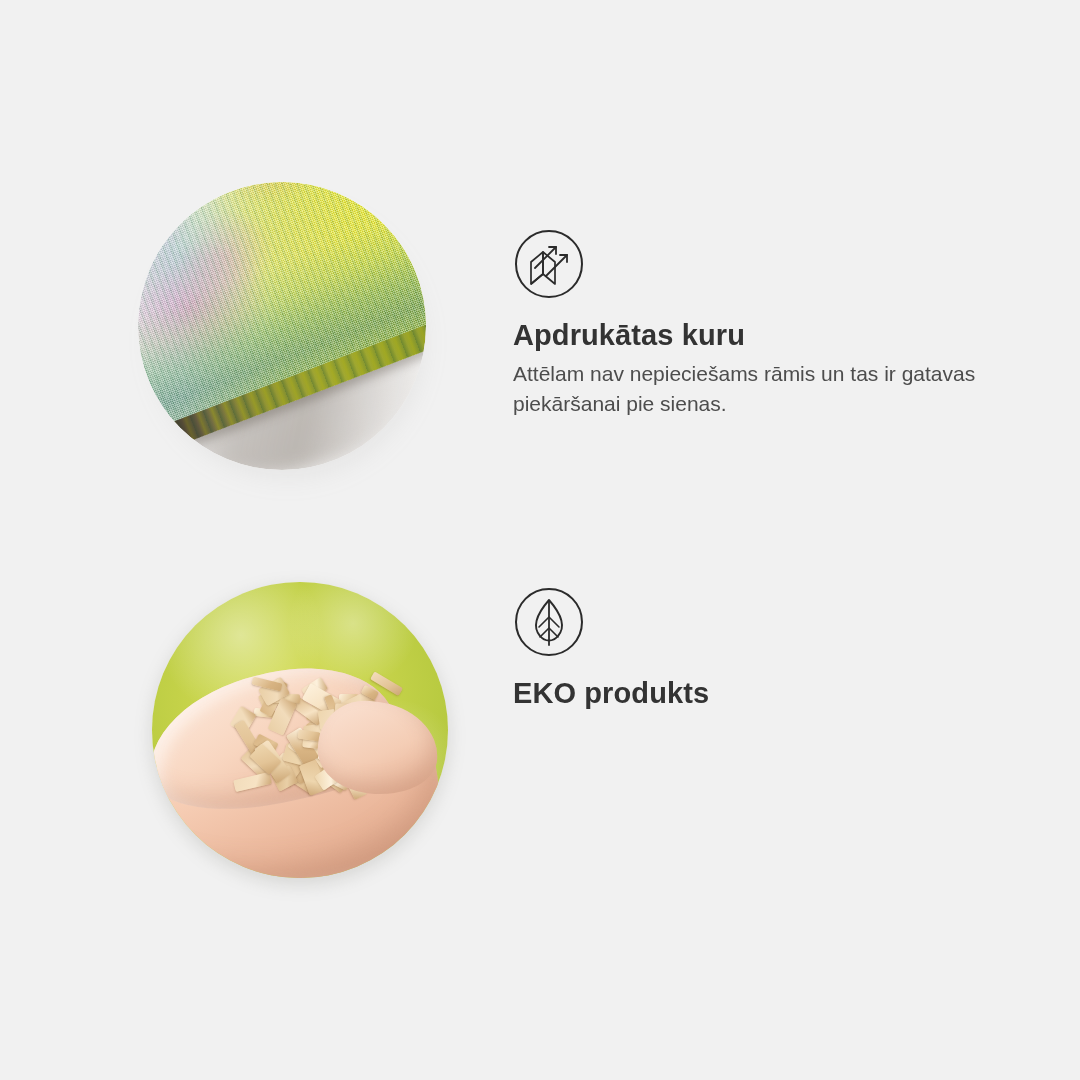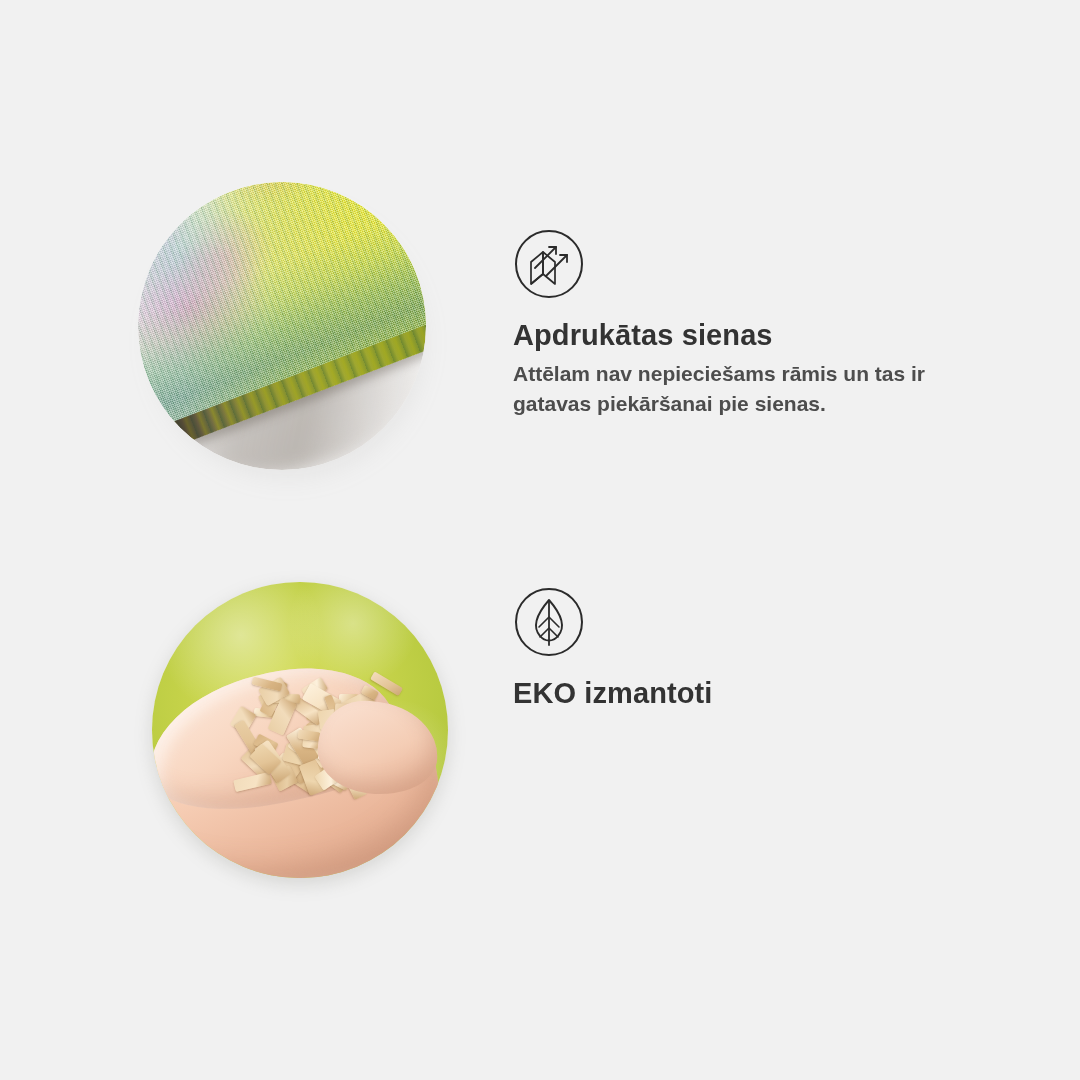--- a/index.html
+++ b/index.html
@@ -180,21 +180,21 @@
           <path d="M18 34 L30 24 L30 46 L18 56 Z" fill="none" stroke="#2b2b2b" stroke-width="1.7" stroke-linejoin="round"></path>
           <path d="M30 24 L42 34 L42 56 L30 46 Z" fill="none" stroke="#2b2b2b" stroke-width="1.7" stroke-linejoin="round"></path>
           <path d="M18 56 L30 46" fill="none" stroke="#2b2b2b" stroke-width="1.7"></path>
 
           <path d="M22 40 L43 19" fill="none" stroke="#2b2b2b" stroke-width="1.8" stroke-linecap="round"></path>
           <path d="M36 19 L43 19 L43 26" fill="none" stroke="#2b2b2b" stroke-width="1.8" stroke-linecap="round" stroke-linejoin="round"></path>
           <path d="M33 48 L54 27" fill="none" stroke="#2b2b2b" stroke-width="1.8" stroke-linecap="round"></path>
           <path d="M47 27 L54 27 L54 34" fill="none" stroke="#2b2b2b" stroke-width="1.8" stroke-linecap="round" stroke-linejoin="round"></path>
         </svg>
       </div>
-      <h2 class="title">Apdrukātas sienas</h2>
+      <h2 class="title">Apdrukātas kuru</h2>
       <p class="desc">Attēlam nav nepieciešams rāmis un tas ir gatavas piekāršanai pie sienas.</p>
     </div>
   </div>
 
   <div class="feature">
 
     <div class="media f2-media">
       <div class="circle f2-circle">
         <div class="hand-lower"></div>
         <div class="hand-upper"></div>
@@ -271,40 +271,40 @@
     <div class="content" style="left:513px;top:586px;width:500px;">
       <div class="icon-ring">
         <svg width="72" height="72" viewBox="0 0 72 72" aria-hidden="true">
           <circle cx="36" cy="36" r="33" fill="none" stroke="#2b2b2b" stroke-width="2"></circle>
           <path d="M36 14 C50 30 52 42 45 50 C40 56 32 56 27 50 C20 42 22 30 36 14 Z" fill="none" stroke="#2b2b2b" stroke-width="1.9" stroke-linejoin="round"></path>
           <path d="M36 15 L36 59" fill="none" stroke="#2b2b2b" stroke-width="1.8" stroke-linecap="round"></path>
           <path d="M36 31 L26 41 M36 31 L46 41" fill="none" stroke="#2b2b2b" stroke-width="1.6" stroke-linecap="round"></path>
           <path d="M36 42 L27 51 M36 42 L45 51" fill="none" stroke="#2b2b2b" stroke-width="1.6" stroke-linecap="round"></path>
         </svg>
       </div>
-      <h2 class="title">EKO izmantoti</h2>
+      <h2 class="title">EKO produkts</h2>
     </div>
   </div>
 
 </div>
 
 <style>
   .icon-ring{width:72px;height:72px;margin-bottom:18px;}
   .title{
     margin:0 0 6px 0;
     font-size:29px;
     font-weight:700;
     color:#333333;
     letter-spacing:.1px;
     line-height:1.2;
   }
   .desc{
     margin:0;
     font-size:21px;
-    font-weight:700;
+    font-weight:400;
     color:#4d4d4d;
     line-height:1.42;
     max-width:480px;
   }
   
   .chip{
     position:absolute;
     border-radius:2px;
     box-shadow:0 1px 2px rgba(120,80,40,.35);
   }

